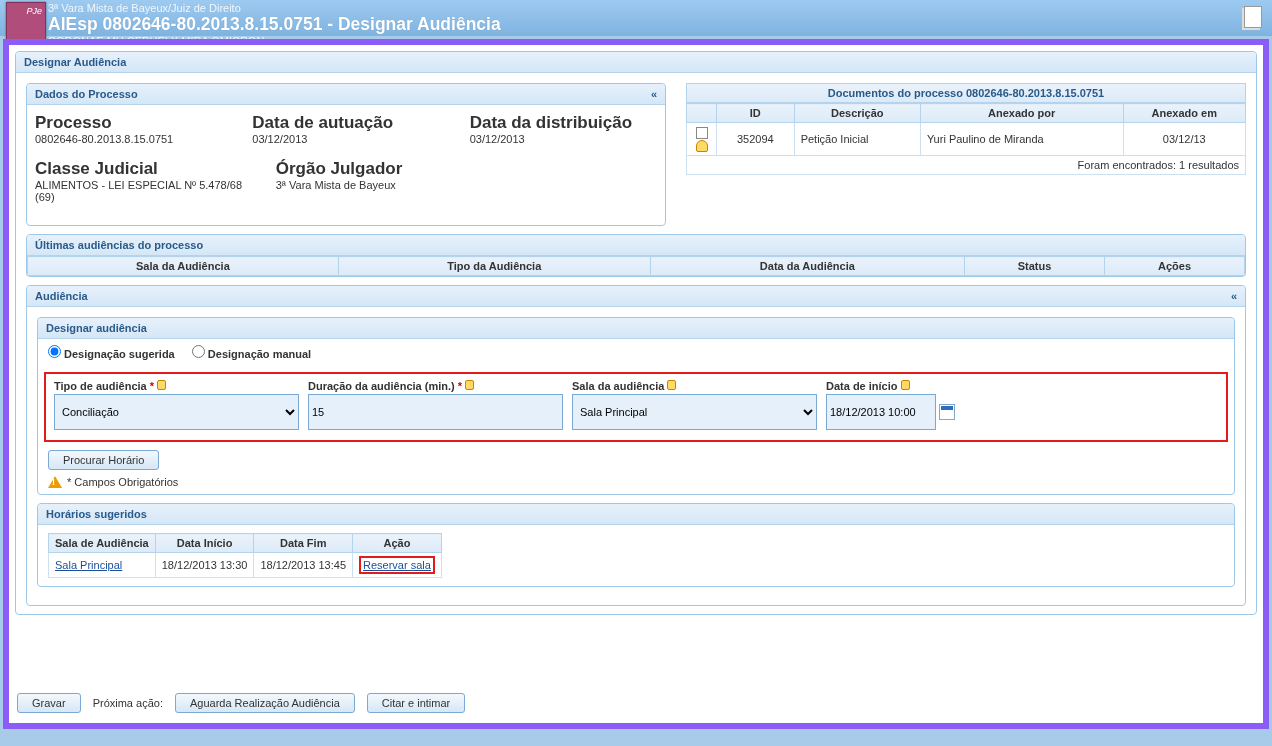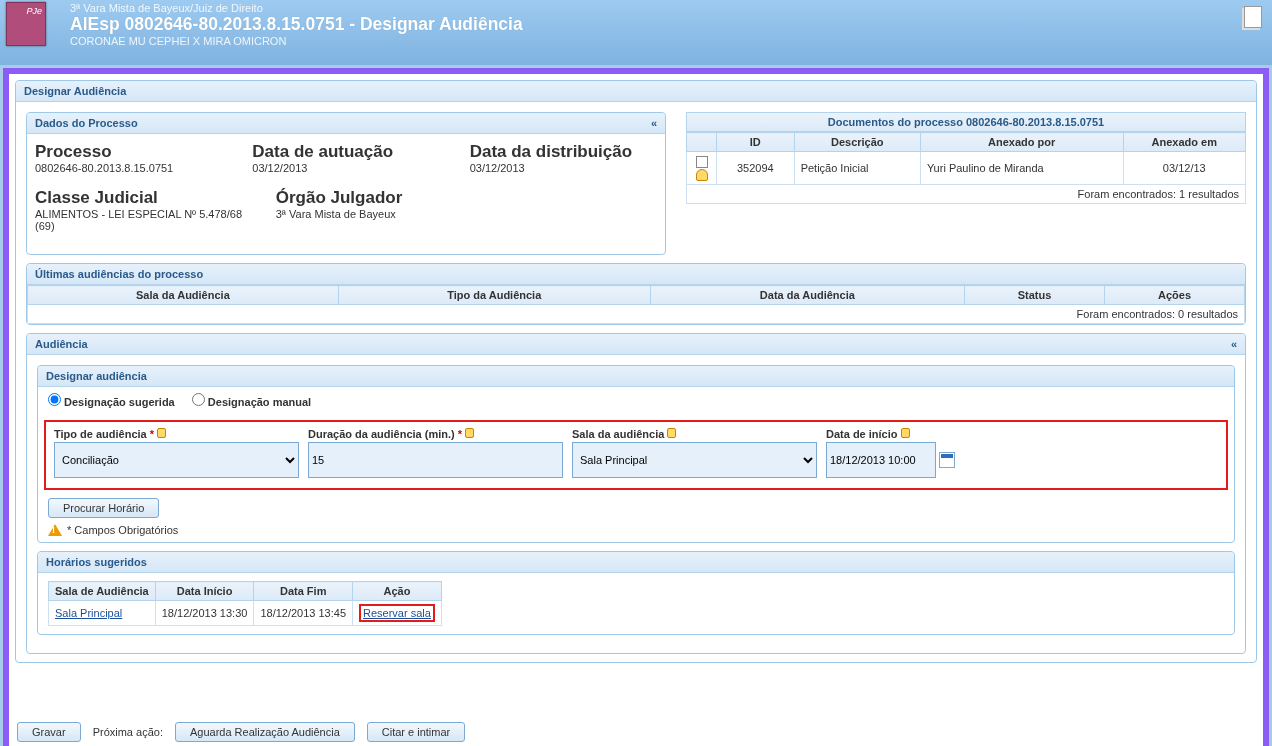--- a/index.html
+++ b/index.html
@@ -3,23 +3,23 @@
 <meta charset="utf-8">
 <style>
   * { box-sizing: border-box; margin: 0; padding: 0; }
   body {
     font-family: Verdana, Arial, sans-serif;
     font-size: 11px;
     background: linear-gradient(#a8cbe9, #a8cbe9);
     color: #333;
   }
   .topbar {
-    height: 65px;
+    height: 36px;
     background: linear-gradient(#9dcaf0, #7fb3e0);
-    padding: 2px 22px;
+    padding: 2px 0;
     position: relative;
     color: #fff;
   }
   .logo {
     position: absolute;
     left: 6px; top: 2px;
     width: 40px; height: 44px;
     background: #b04d7a;
     border: 1px solid #80345a;
     box-shadow: 0 0 2px rgba(0,0,0,.5);
@@ -276,21 +276,20 @@
           <thead>
             <tr>
               <th>Sala da Audiência</th>
               <th>Tipo da Audiência</th>
               <th>Data da Audiência</th>
               <th style="width:140px">Status</th>
               <th style="width:140px">Ações</th>
             </tr>
           </thead>
         </table>
-        <div class="count-footer">Foram encontrados: 0 resultados</div>
       </div>
 
       <div class="panel plain-panel">
         <div class="panel-header">
           <span>Audiência</span>
           <span class="panel-collapse">«</span>
         </div>
         <div class="panel-body" style="padding:10px">
 
           <div class="panel">

